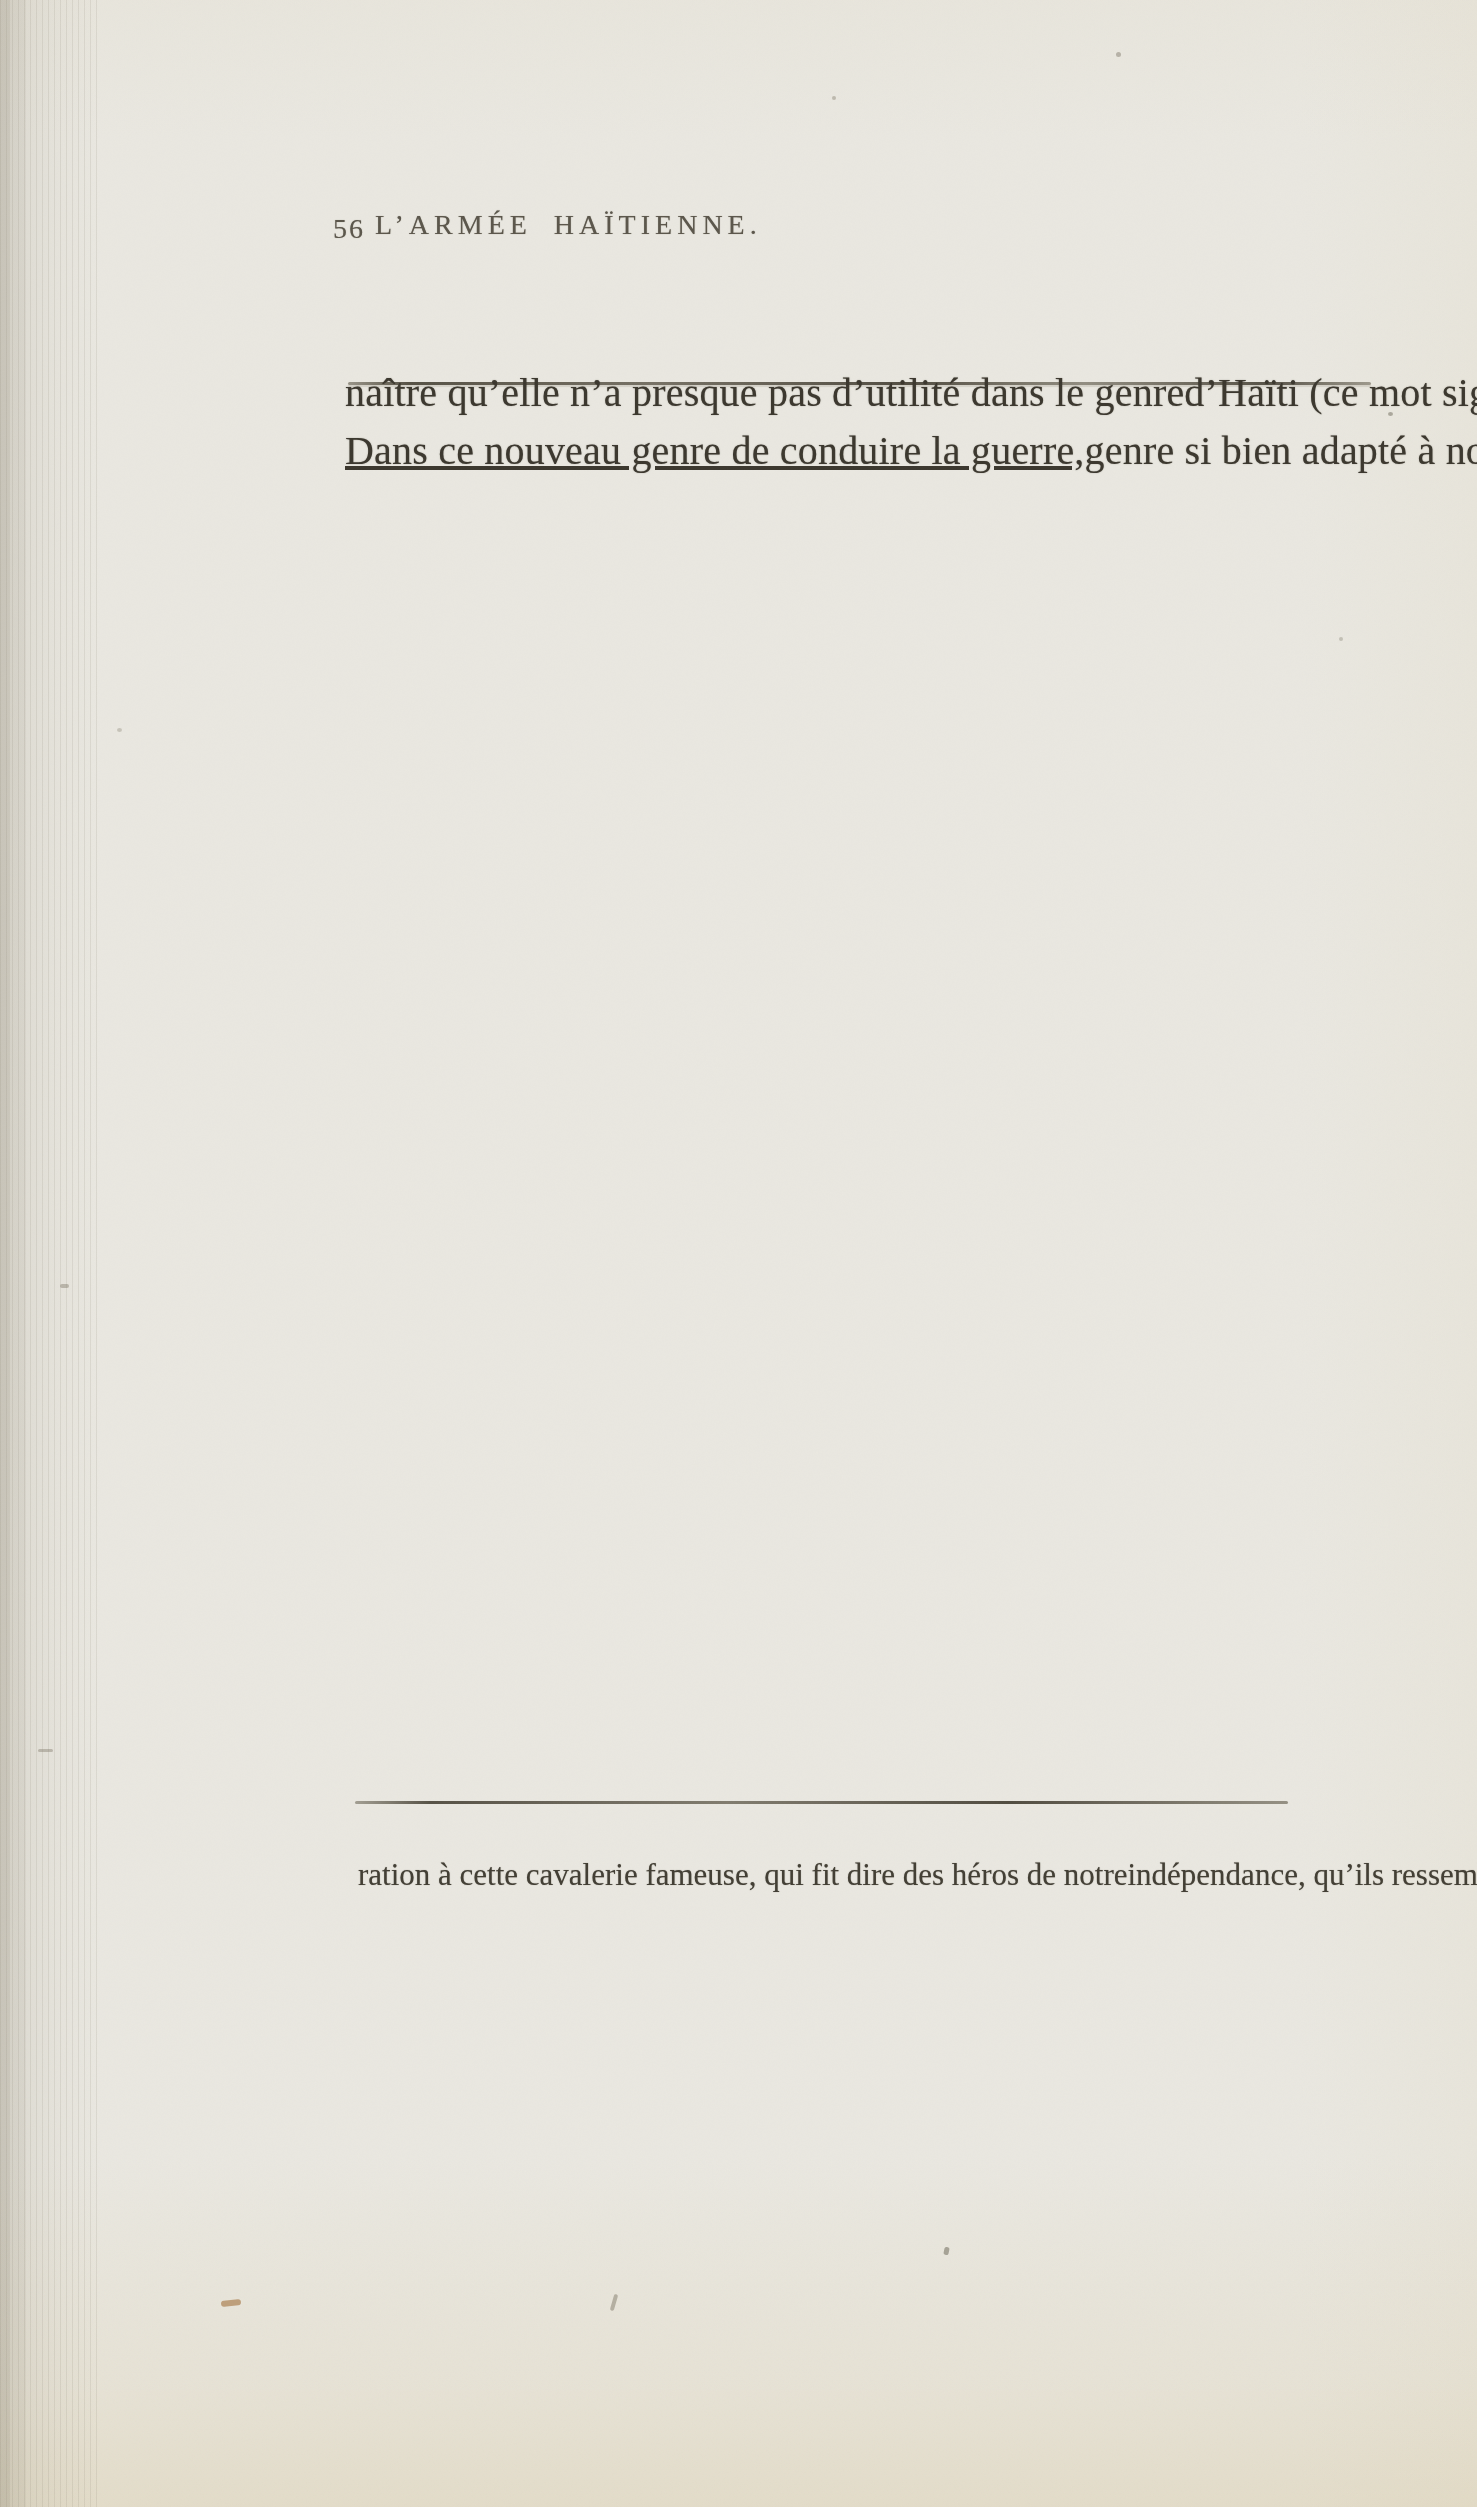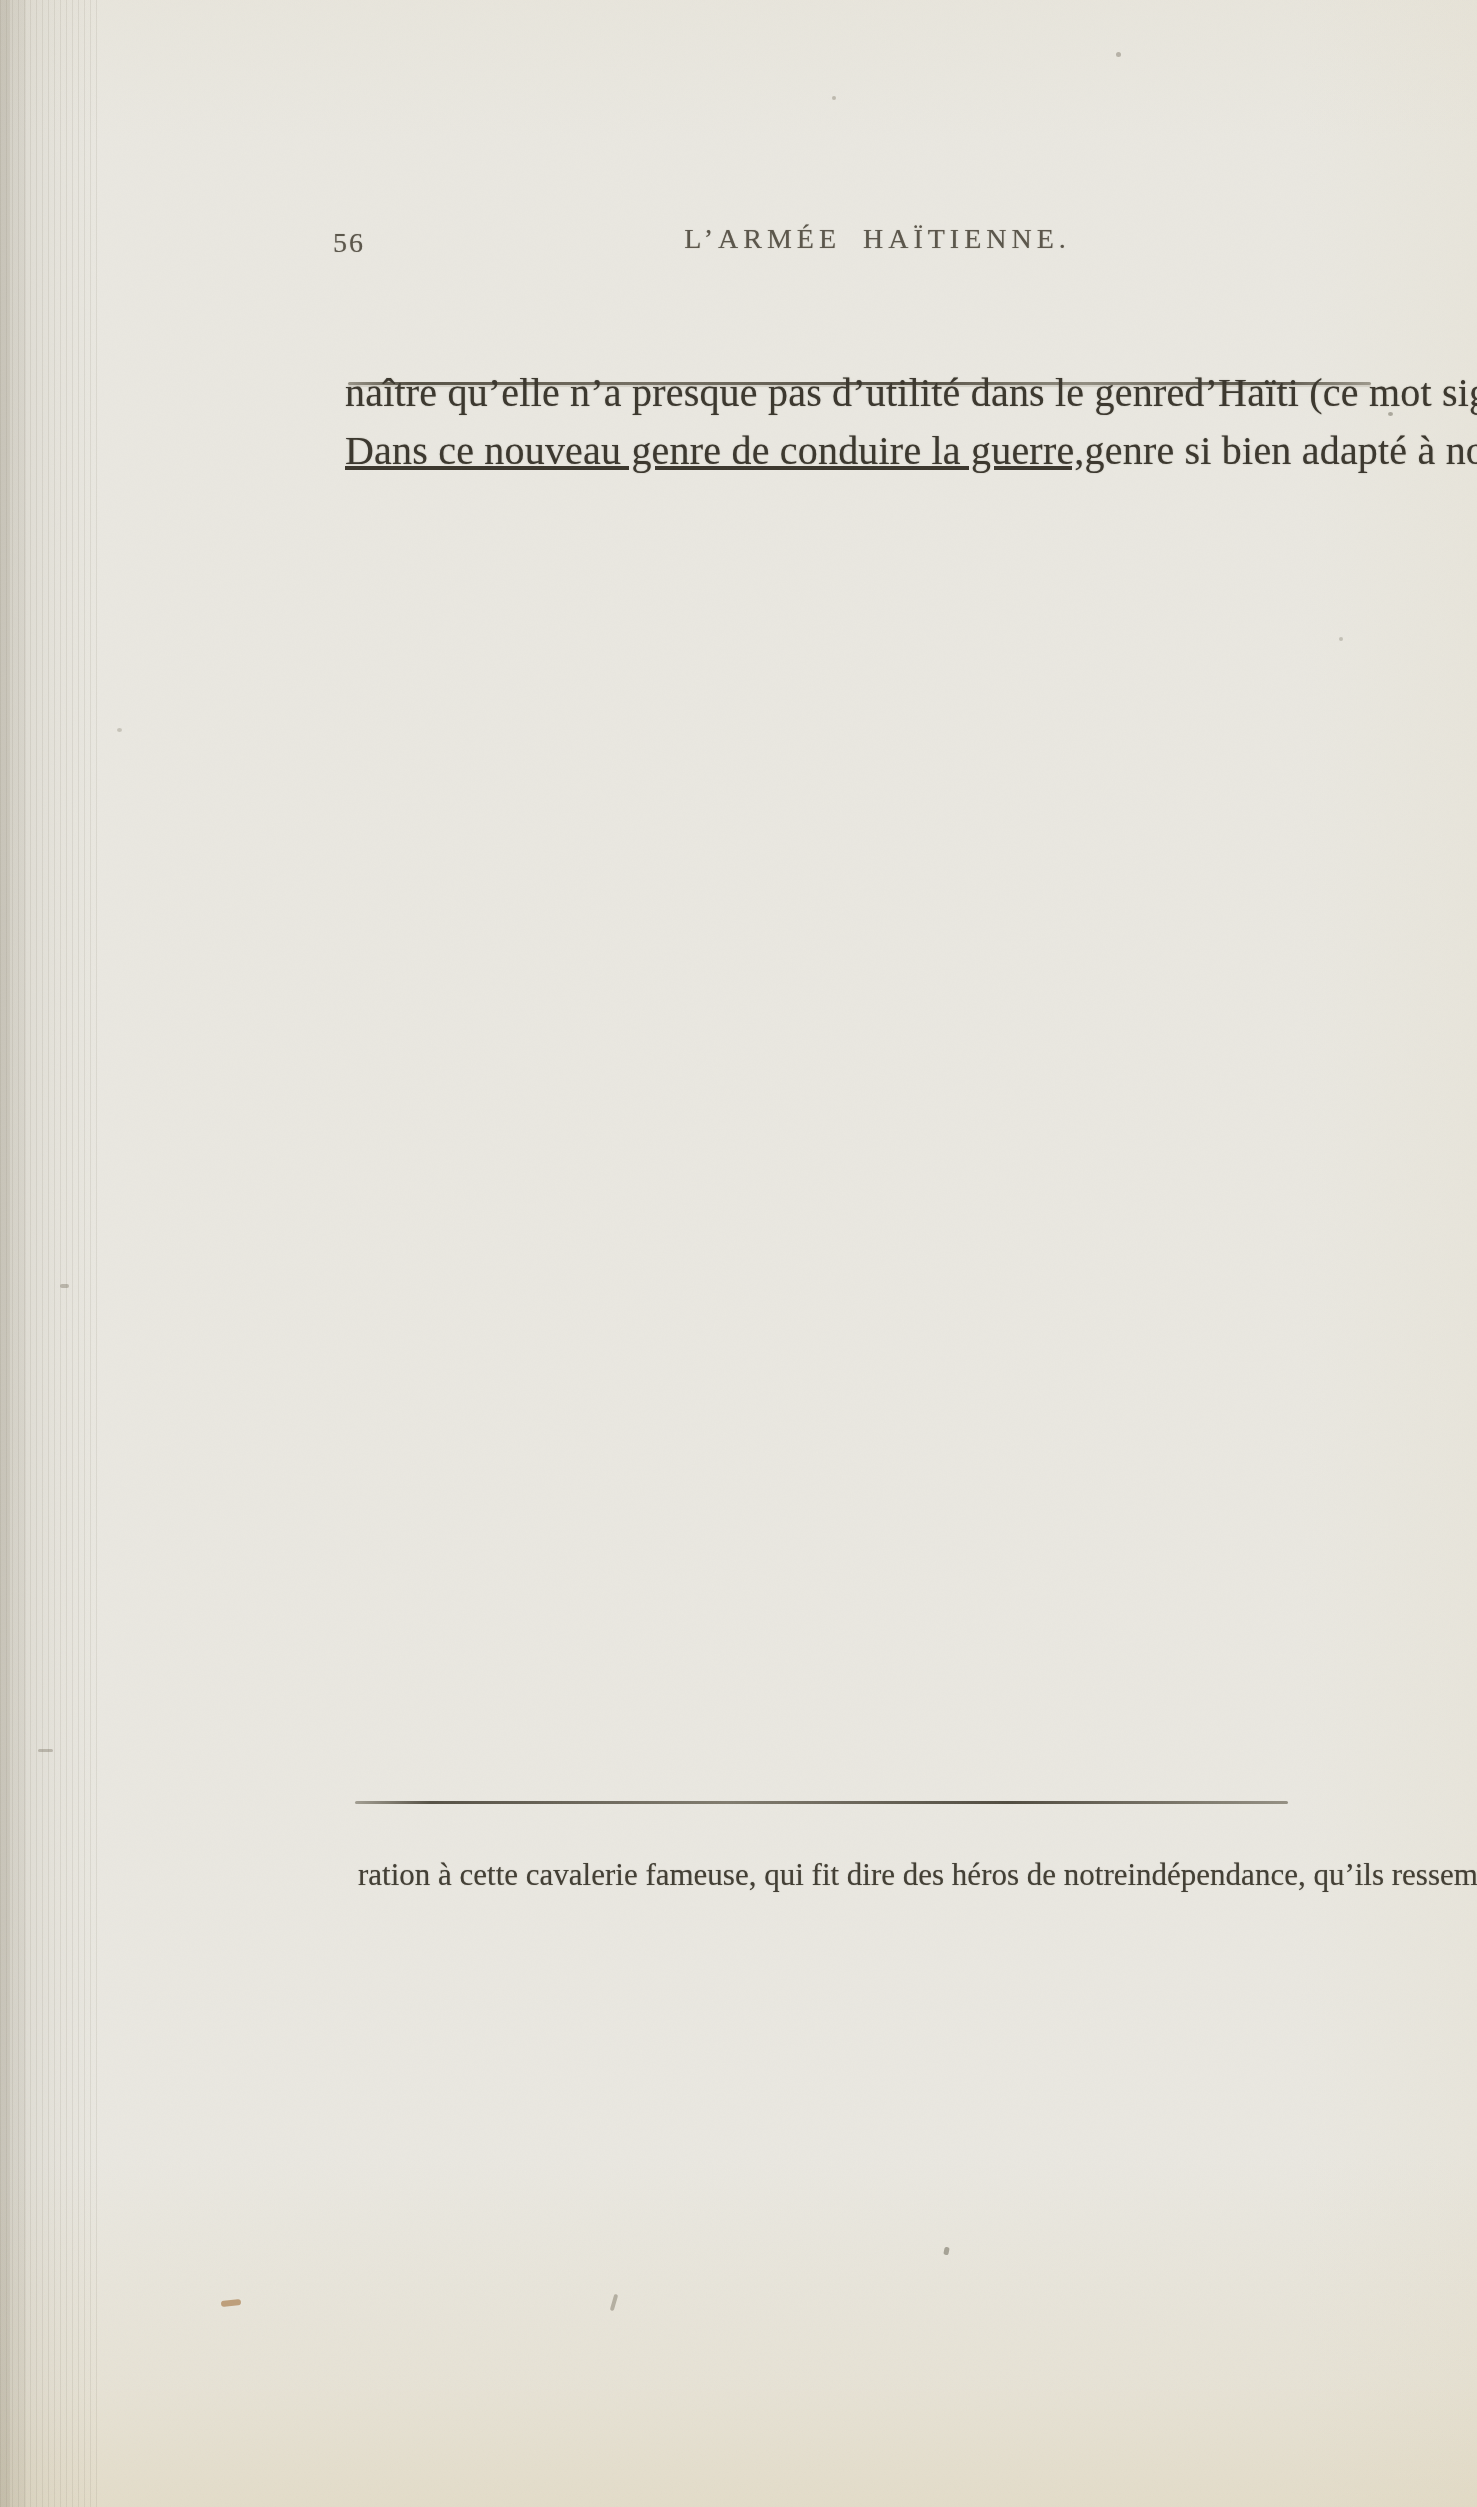--- a/index.html
+++ b/index.html
@@ -30,37 +30,37 @@
     left: 0; top: 0;
     width: 100px; height: 100%;
     background:
       linear-gradient(90deg, rgba(130,122,102,0.20) 0 10px, rgba(130,122,102,0.08) 10px 26px, rgba(0,0,0,0) 26px),
       repeating-linear-gradient(90deg, rgba(115,108,90,0.12) 0 1px, rgba(0,0,0,0) 1px 6px),
       linear-gradient(90deg, rgba(140,132,112,0.16), rgba(140,132,112,0.05) 55%, rgba(0,0,0,0) 100%);
   }
   
   .running-head {
     position: absolute;
-    top: 223px;
+    top: 209px;
     left: 345px;
     width: 1035px;
     height: 46px;
     color: #5b564b;
   }
   .pagenum {
     position: absolute;
     left: -12px;
     top: 4px;
     font-size: 28px;
     letter-spacing: 2px;
     text-shadow: 0 0 1px rgba(80,74,62,0.45);
   }
   .runtitle {
     display: block;
-    text-align: center;
+    text-align: left;
     padding-left: 30px;
     font-size: 28px;
     letter-spacing: 5px;
     word-spacing: 10px;
     text-shadow: 0 0 1px rgba(80,74,62,0.5);
   }
   
   .head-rule {
     position: absolute;
     top: 382px;

